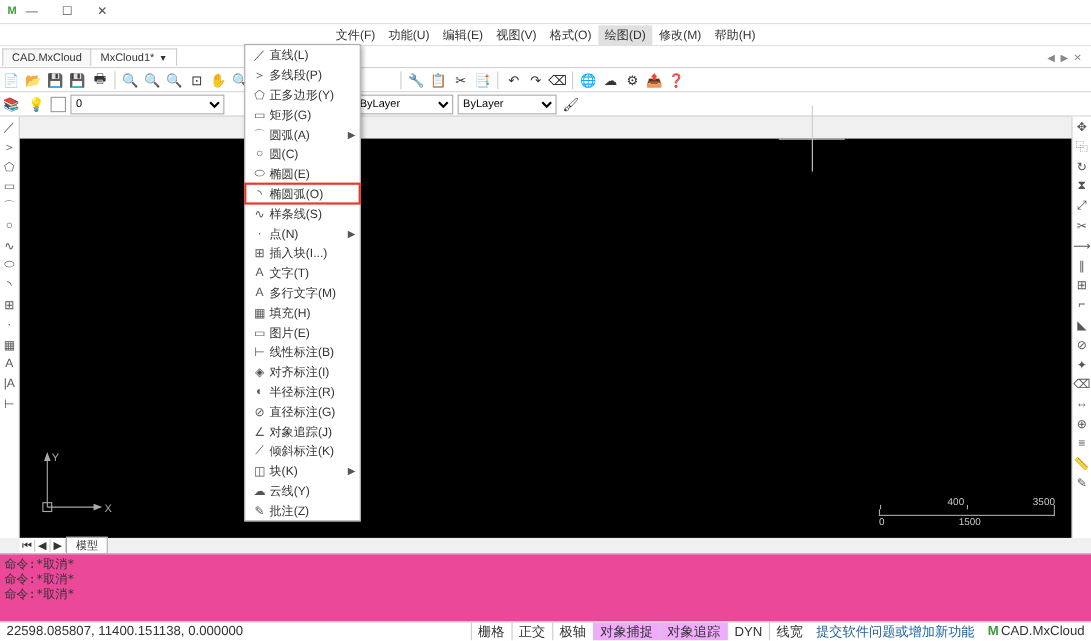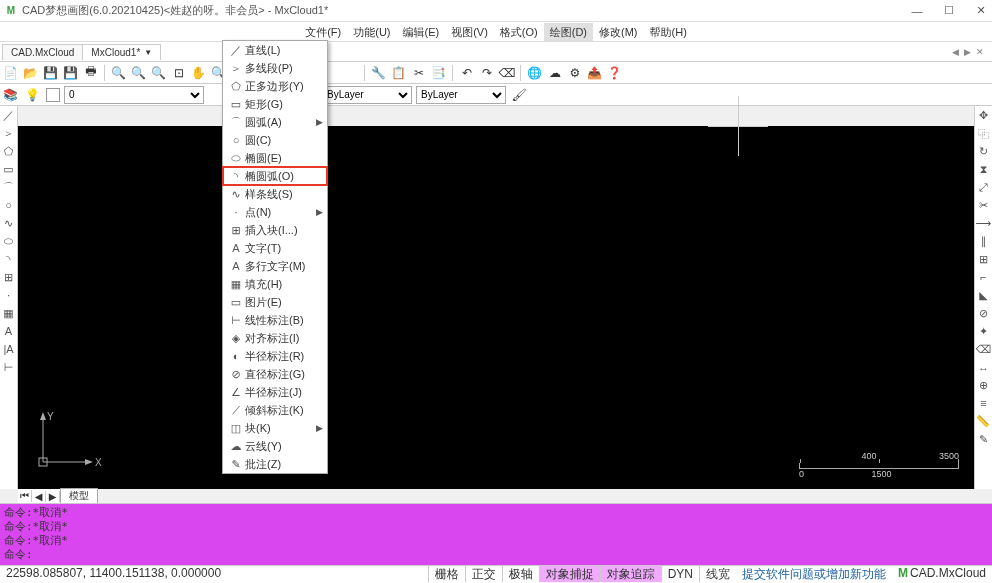--- a/index.html
+++ b/index.html
@@ -39,35 +39,34 @@
 .crosshair::before, .crosshair::after { content:''; position:absolute; background:#ccc; }
 .crosshair::before { width:60px; height:1px; top:0; left:-30px; }
 .crosshair::after { width:1px; height:60px; top:-30px; left:0; }
 .ucs { position:absolute; bottom:15px; left:15px; color:#aaa; font-size:10px; }
 .scale-ruler { position:absolute; bottom:10px; right:15px; color:#ccc; font-size:9px; }
 .ruler-line { width:160px; height:6px; border:1px solid #aaa; border-top:none; position:relative; margin-top:2px; }
 .ruler-tick { position:absolute; top:-4px; width:1px; height:4px; background:#aaa; }
 .model-tab { position:absolute; bottom:80px; left:18px; height:14px; display:flex; align-items:center; background:#fff; font-size:10px; }
 .mtab-btn { width:14px; text-align:center; cursor:pointer; border-right:1px solid #ccc; }
 .mtab-label { padding:0 8px; border:1px solid #aaa; background:#fff; cursor:pointer; }
-.cmdline { position:absolute; bottom:18px; left:0; right:0; height:62px; background:#d946ef; border-top:1px solid #ccc; font-family:"SimSun",monospace; font-size:11px; padding:2px 4px; overflow:hidden; }
+.cmdline { position:absolute; bottom:18px; left:0; right:0; height:62px; background:#ec4899; border-top:1px solid #ccc; font-family:"SimSun",monospace; font-size:11px; padding:2px 4px; overflow:hidden; }
 .cmdline-line { height:14px; line-height:14px; }
 .statusbar { position:absolute; bottom:0; left:0; right:0; height:18px; background:#fff; border-top:1px solid #ccc; display:flex; align-items:flex-start; font-size:12px; }
 .coords { padding:0 6px; flex:1; }
 .status-cell { padding:0 6px; border-left:1px solid #ccc; height:16px; line-height:16px; cursor:pointer; }
 .status-cell.active { background:#f0abfc; }
 .status-link { color:#1a5f9e; padding:0 6px; cursor:pointer; }
 .brand { padding:0 6px; display:flex; align-items:center; gap:2px; }
 </style>
 </head>
 <body>
 
 <div class="titlebar">
   <span class="titlebar-icon">M</span>
-  <span class="titlebar-text">CAD梦想画图(6.0.20210425)&lt;姓赵的呀。非会员&gt; - MxCloud1*</span>
   <div class="win-controls">
     <span class="win-btn">—</span>
     <span class="win-btn">☐</span>
     <span class="win-btn">✕</span>
   </div>
 </div>
 
 <div class="menubar">
   <span class="menu-item">文件(F)</span>
   <span class="menu-item">功能(U)</span>
@@ -289,21 +288,21 @@
     <div class="dd-item">
       <span class="dd-icon">◐</span>
       <span class="dd-label">半径标注(R)</span>
     </div>
     <div class="dd-item">
       <span class="dd-icon">⊘</span>
       <span class="dd-label">直径标注(G)</span>
     </div>
     <div class="dd-item">
       <span class="dd-icon">∠</span>
-      <span class="dd-label">半径标注(J)</span>
+      <span class="dd-label">对象追踪(J)</span>
     </div>
     <div class="dd-item">
       <span class="dd-icon">⟋</span>
       <span class="dd-label">倾斜标注(K)</span>
     </div>
     <div class="dd-item">
       <span class="dd-icon">◫</span>
       <span class="dd-label">块(K)</span>
       <span class="dd-arrow">▶</span>
     </div>
@@ -321,21 +320,20 @@
   <span class="mtab-btn">⏮</span>
   <span class="mtab-btn">◀</span>
   <span class="mtab-btn">▶</span>
   <span class="mtab-label">模型</span>
 </div>
 
 <div class="cmdline">
   <div class="cmdline-line">命令:*取消*</div>
   <div class="cmdline-line">命令:*取消*</div>
   <div class="cmdline-line">命令:*取消*</div>
-  <div class="cmdline-line">命令:</div>
 </div>
 
 <div class="statusbar">
   <span class="coords">22598.085807, 11400.151138, 0.000000</span>
   <span class="status-cell">栅格</span>
   <span class="status-cell">正交</span>
   <span class="status-cell">极轴</span>
   <span class="status-cell active">对象捕捉</span>
   <span class="status-cell active">对象追踪</span>
   <span class="status-cell">DYN</span>

